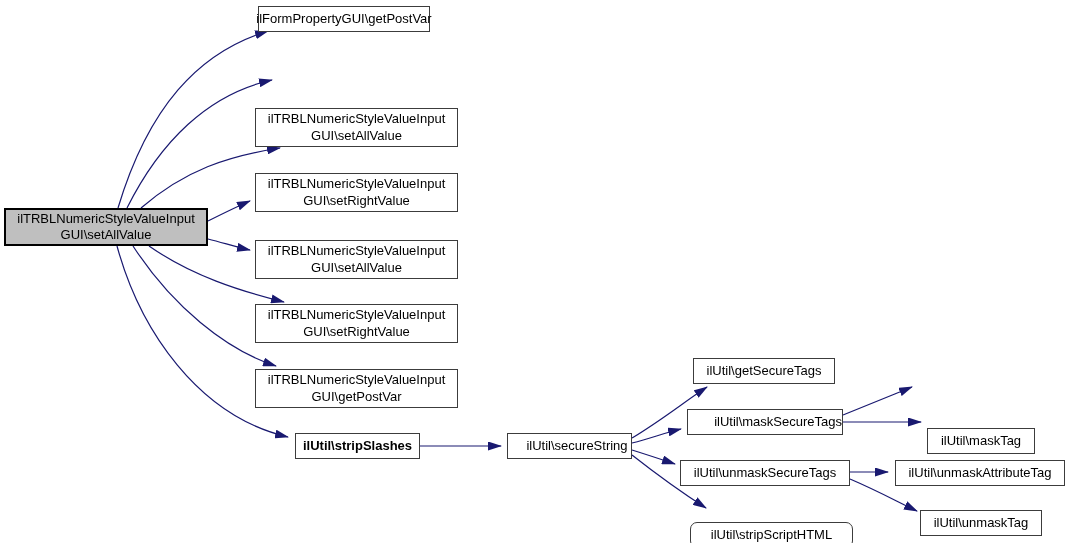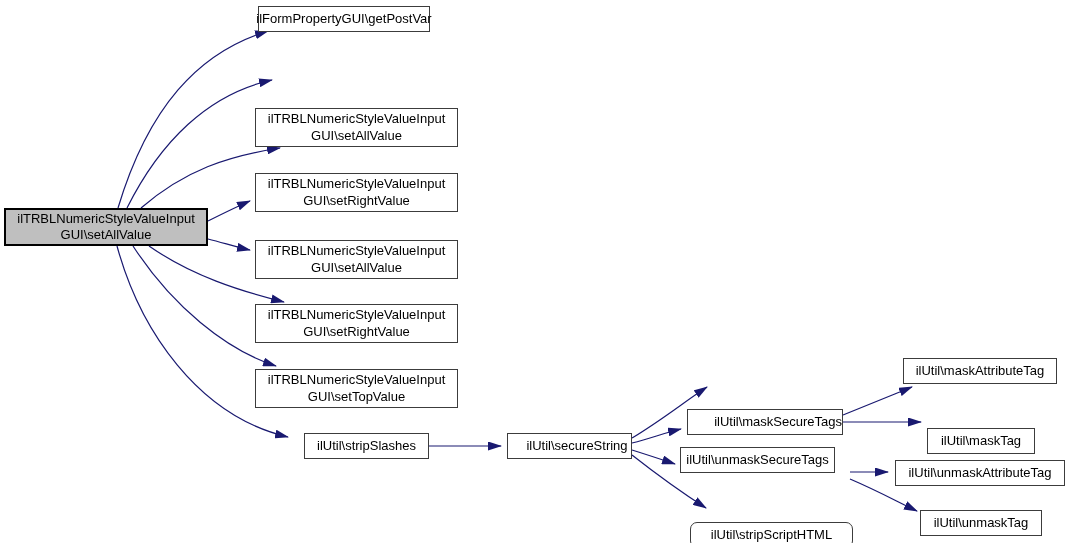--- a/index.html
+++ b/index.html
@@ -101,47 +101,47 @@
     <span class="ln">GUI\setAllValue</span>
   </div>
 
   <div class="node" style="left:255px; top:304px; width:203px; height:39px;">
     <span class="ln">ilTRBLNumericStyleValueInput</span>
     <span class="ln">GUI\setRightValue</span>
   </div>
 
   <div class="node" style="left:255px; top:369px; width:203px; height:39px;">
     <span class="ln">ilTRBLNumericStyleValueInput</span>
-    <span class="ln">GUI\setTopValue</span>
+    <span class="ln">GUI\getPostVar</span>
   </div>
 
-  <div class="node" style="left:304px; top:433px; width:125px; height:26px;">
+  <div class="node" style="left:295px; top:433px; width:125px; height:26px;font-weight:bold;">
     <span class="ln">ilUtil\stripSlashes</span>
   </div>
 
   <div class="node" style="left:507px; top:433px; width:125px; height:26px;padding-left:15px;">
     <span class="ln">ilUtil\secureString</span>
   </div>
 
+  <div class="node" style="left:693px; top:358px; width:142px; height:26px;">
+    <span class="ln">ilUtil\getSecureTags</span>
+  </div>
 
   <div class="node" style="left:687px; top:409px; width:156px; height:26px;align-items:flex-end;">
     <span class="ln">ilUtil\maskSecureTags</span>
   </div>
 
-  <div class="node" style="left:680px; top:447px; width:155px; height:26px;">
+  <div class="node" style="left:680px; top:460px; width:170px; height:26px;">
     <span class="ln">ilUtil\unmaskSecureTags</span>
   </div>
 
   <div class="node" style="left:690px; top:522px; width:163px; height:26px;border-radius:7px;">
     <span class="ln">ilUtil\stripScriptHTML</span>
   </div>
 
-  <div class="node" style="left:903px; top:358px; width:154px; height:26px;">
-    <span class="ln">ilUtil\maskAttributeTag</span>
-  </div>
 
   <div class="node" style="left:927px; top:428px; width:108px; height:26px;">
     <span class="ln">ilUtil\maskTag</span>
   </div>
 
   <div class="node" style="left:920px; top:510px; width:122px; height:26px;">
     <span class="ln">ilUtil\unmaskTag</span>
   </div>
 
   <div class="node" style="left:895px; top:460px; width:170px; height:26px;">

